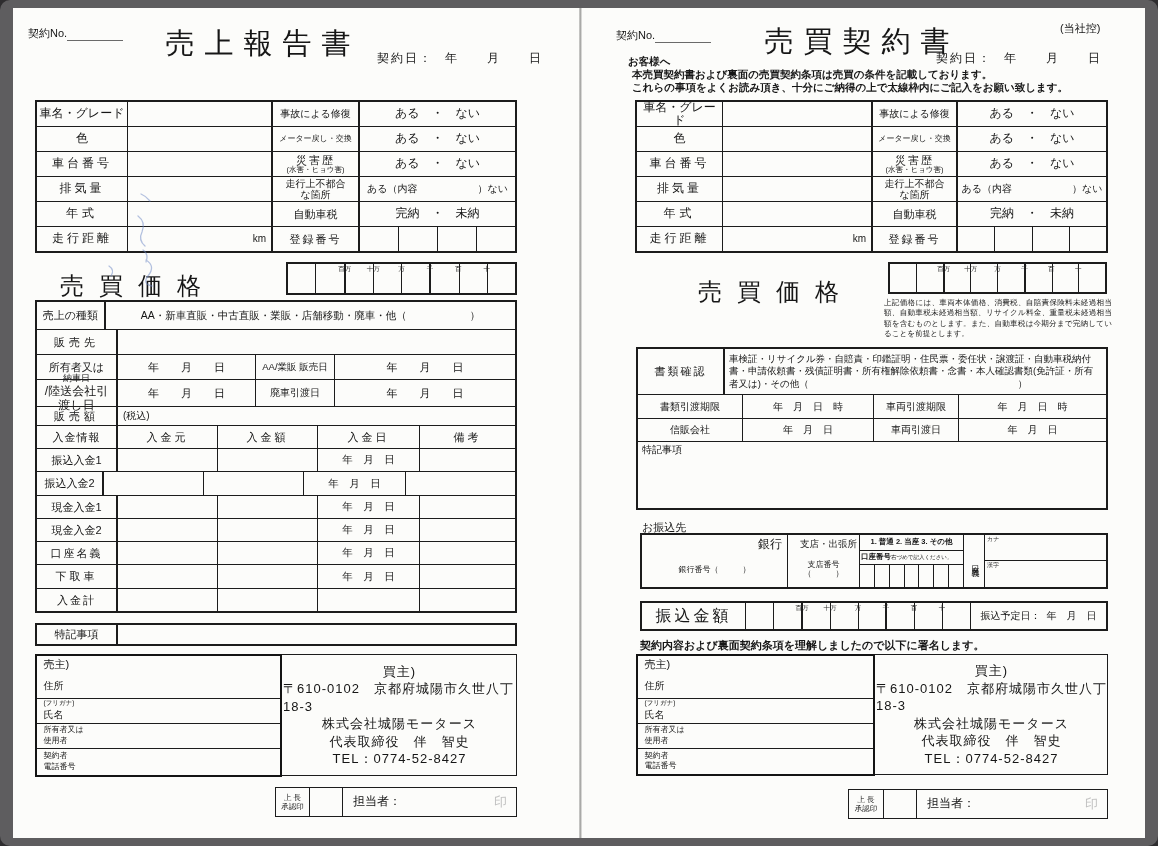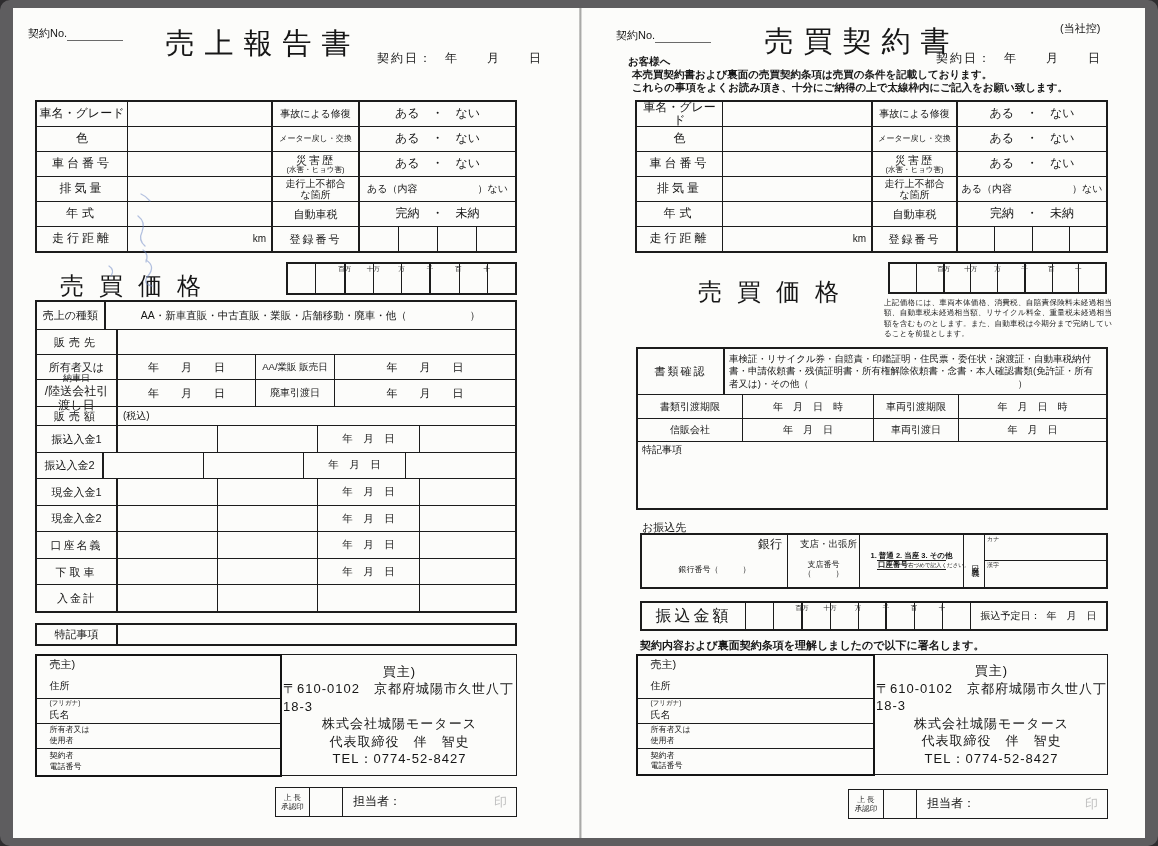--- a/index.html
+++ b/index.html
@@ -41,21 +41,21 @@
   .doctitle{position:absolute;font-size:29px;letter-spacing:10px;font-weight:500;
             white-space:nowrap;text-align:center}
   .sectitle{position:absolute;font-size:24px;letter-spacing:15px;font-weight:500;white-space:nowrap}
   .cnoline{display:inline-block;width:56px;border-bottom:1.2px solid #6a6a6a;height:10px;vertical-align:bottom}
   .dateline{font-size:12px;letter-spacing:2px;white-space:nowrap}
   
   .pbox{position:absolute;border:1.5px solid #1c1c1c}
   .seller{position:absolute;left:-1.5px;top:-1.5px;bottom:-1.5px;border:2.5px solid #141414;
           display:flex;flex-direction:column;background:#fcfcfa}
   .srow{position:relative;display:flex;flex-direction:column;justify-content:center;
-        padding:1px 13px;border-bottom:1px solid #1c1c1c}
+        padding:1px 7px;border-bottom:1px solid #1c1c1c}
   .srow.last{border-bottom:0;flex:1}
   .buyer{position:absolute;top:0;bottom:0;display:flex;flex-direction:column;
          justify-content:center;align-items:center;font-size:13px;line-height:17.5px;letter-spacing:1px}
   .stamp{position:absolute;right:9px;top:50%;transform:translateY(-50%);color:#c1c1c1;font-size:13px}
   .note{font-size:7.6px;line-height:1.38;text-align:justify;color:#1c1c1c}
   .vtext{writing-mode:vertical-rl;letter-spacing:1px}
   .tiny{position:absolute;font-size:6px;top:1px;left:2px;color:#333}
   
   .f6{font-size:6.5px}.f7{font-size:7.5px}.f8{font-size:8px}.f9{font-size:9px}
   .f95{font-size:9.5px}.f10{font-size:10px}.f105{font-size:10.5px}.f11{font-size:11px}
@@ -173,20 +173,27 @@
             <span style="font-size:12px">/陸送会社引渡し日</span>
           </div>
           <div class="td b2 f11" style="width:139px">年　　月　　日</div>
           <div class="td f10" style="width:79px">廃車引渡日</div>
           <div class="td f11" style="flex:1">年　　月　　日</div>
         </div>
         <div class="tr" style="flex:0 0 19px">
           <div class="td f f11 ls4" style="width:79px">販売額</div>
           <div class="td b2 lj f10" style="flex:1;padding-left:5px">(税込)</div>
         </div>
+        <div class="tr" style="flex:0 0 23px">
+          <div class="td f f11 ls1" style="width:79px">入金情報</div>
+          <div class="td b2 f11 ls3" style="width:101px">入金元</div>
+          <div class="td f11 ls3" style="width:100px">入金額</div>
+          <div class="td f11 ls3" style="width:102px">入金日</div>
+          <div class="td f11 ls3" style="flex:1">備考</div>
+        </div>
         <div class="tr">
           <div class="td f f11" style="width:79px">振込入金1</div>
           <div class="td b2" style="width:101px"></div>
           <div class="td" style="width:100px"></div>
           <div class="td f105" style="width:102px">年　月　日</div>
           <div class="td" style="flex:1"></div>
         </div>
         <div class="tr">
           <div class="td f f11" style="width:65px">振込入金2</div>
           <div class="td b2" style="width:101px"></div>
@@ -407,21 +414,21 @@
       <div class="tbl" style="left:58px;top:525px;width:468px;height:56px">
         <div class="tr f">
           <div class="td f" style="width:145px;padding:0">
             <span class="p f12" style="right:5px;top:3px">銀行</span>
             <span class="f8" style="margin-top:18px">銀行番号（　　　）</span>
           </div>
           <div class="td" style="width:72px;padding:0">
             <span class="p f95" style="right:2px;top:4px;white-space:nowrap">支店・出張所</span>
             <span class="f8" style="margin-top:18px">支店番号（　　　）</span>
           </div>
-          <div class="td col" style="width:104px;padding:17px">
+          <div class="td col" style="width:104px;padding:0">
             <div class="f7 w600" style="height:16px;display:flex;align-items:center;border-bottom:1px solid #1c1c1c;width:100%;justify-content:center;white-space:nowrap">1. 普通  2. 当座  3. その他</div>
             <div style="height:13px;display:flex;align-items:center;width:100%;padding-left:1px;white-space:nowrap">
               <span class="f7 w600">口座番号</span>
               <span class="f6" style="font-size:5.5px">右づめで記入ください。</span>
             </div>
             <div class="igrid" style="flex:1;border-top:1px solid #1c1c1c">
               <div class="gc f"></div>
                 <div class="gc"></div>
                 <div class="gc"></div>
                 <div class="gc"></div>

